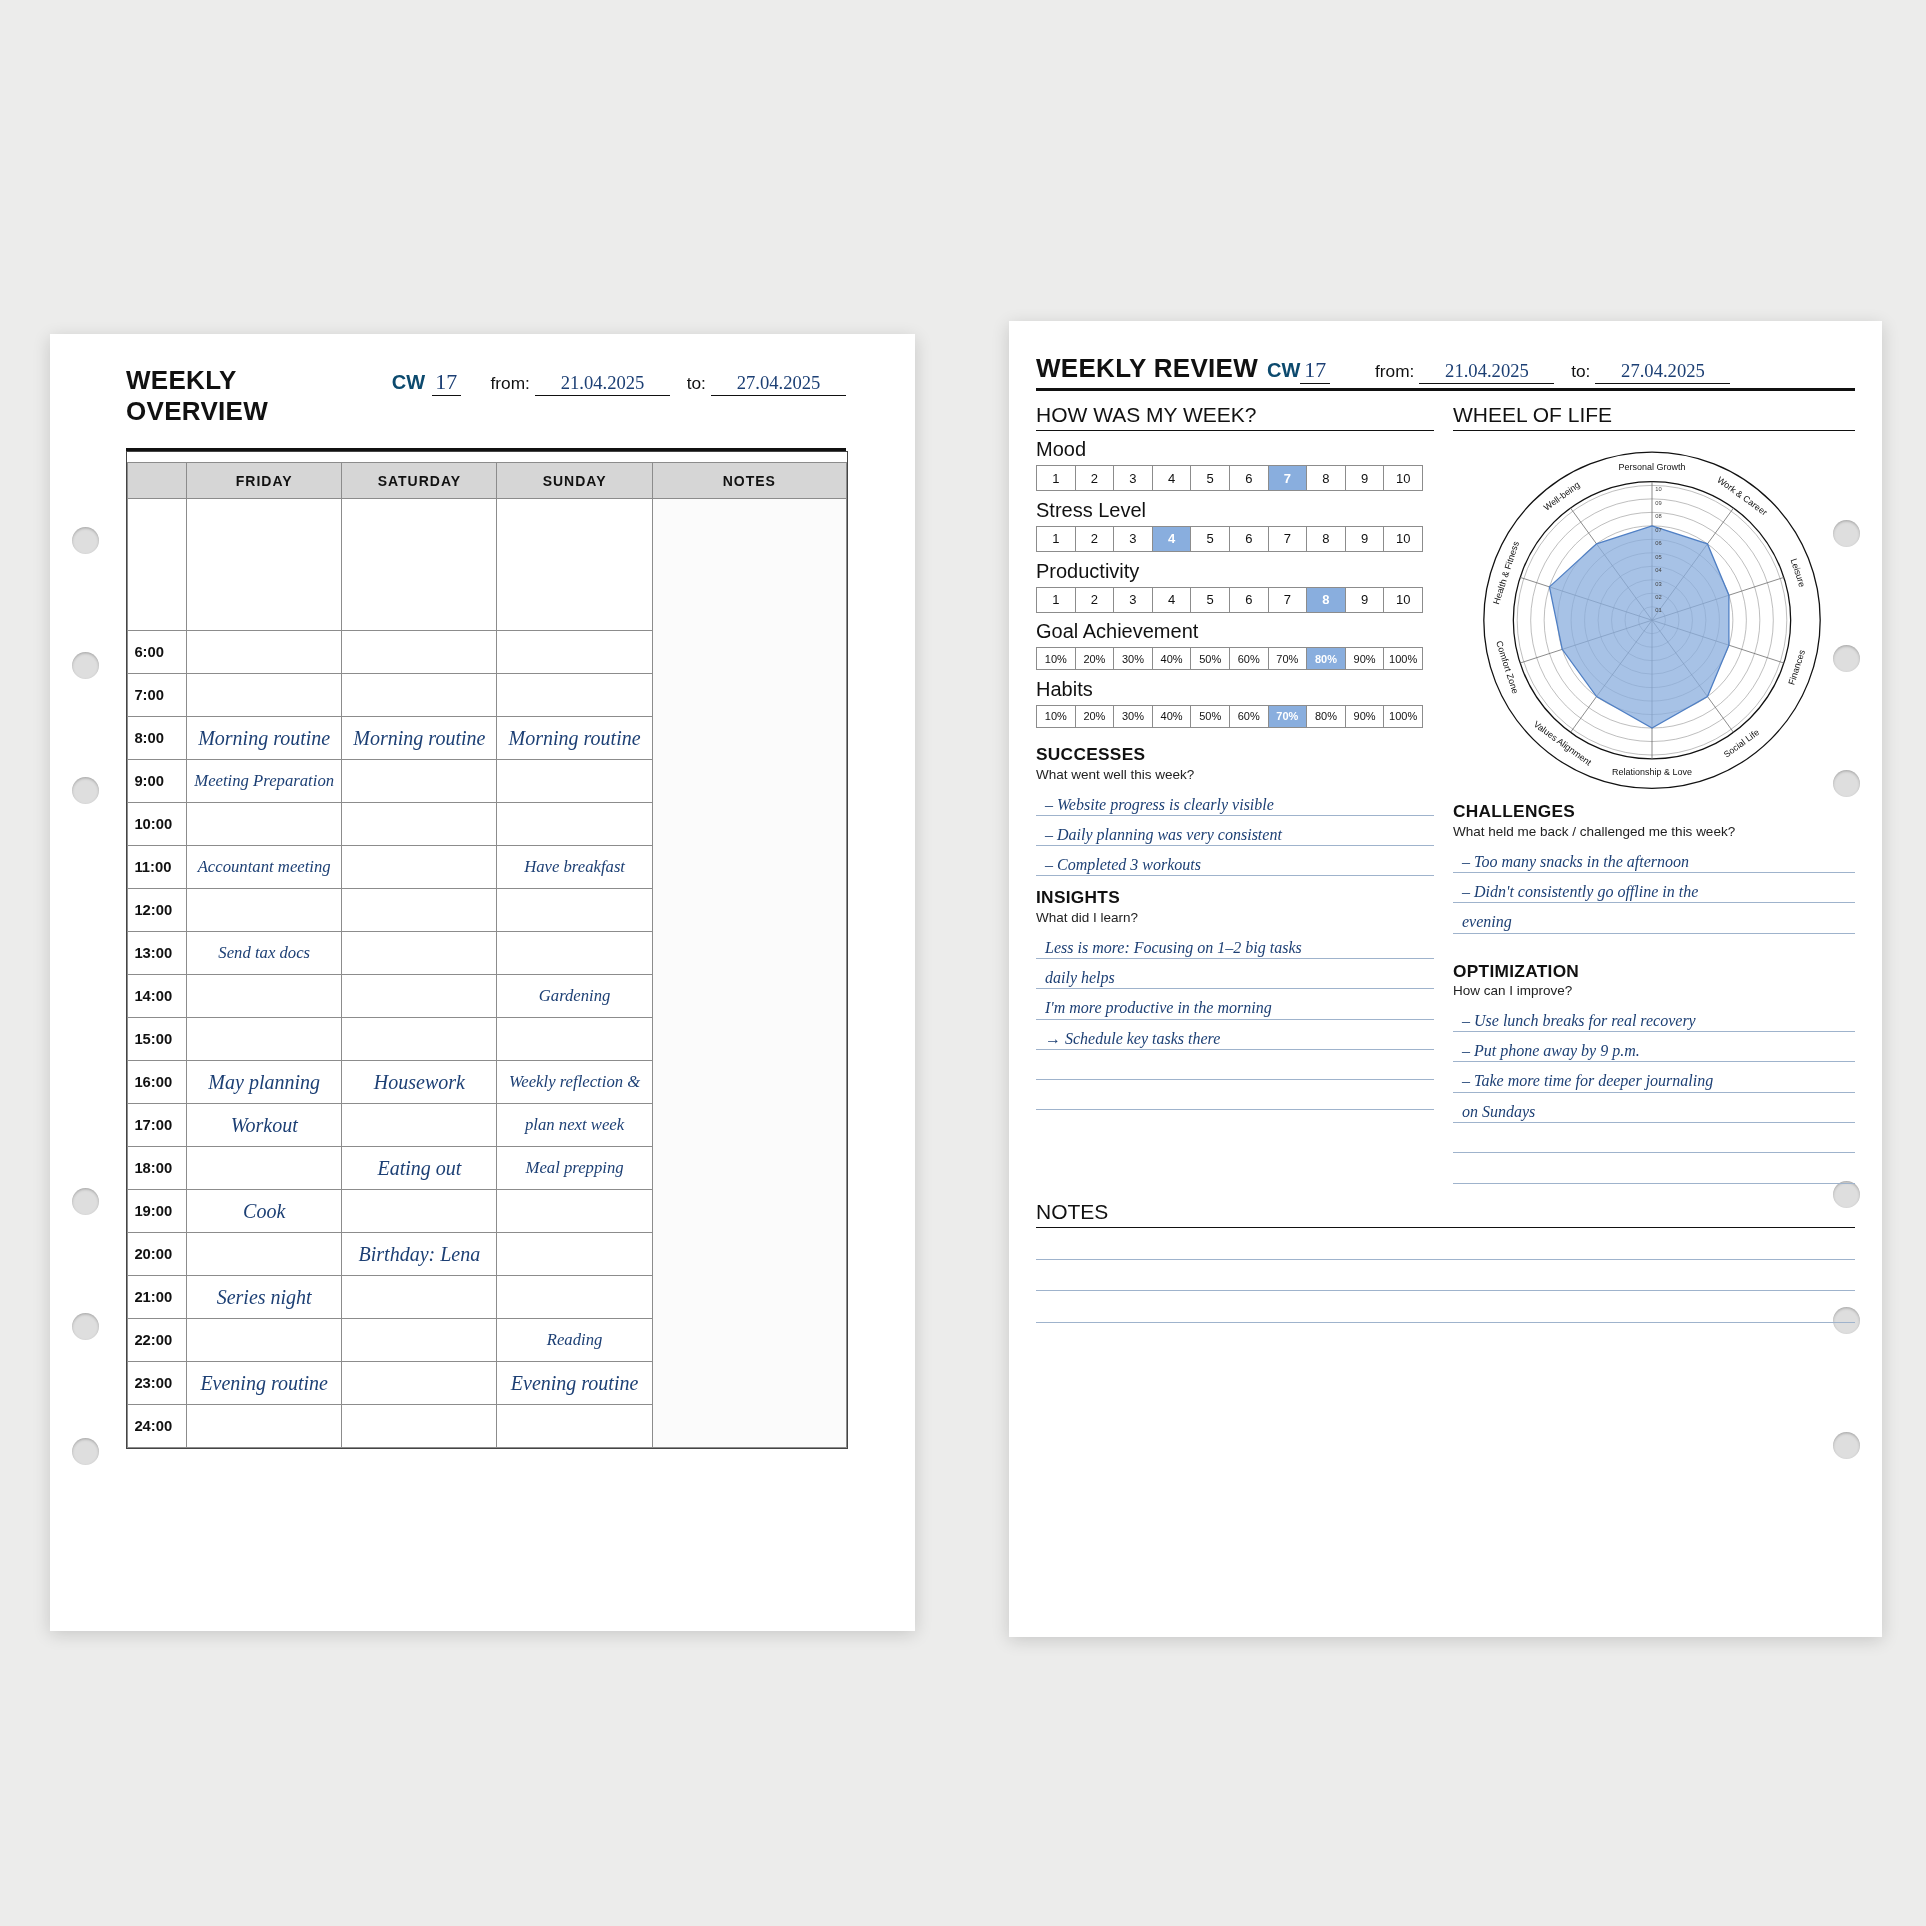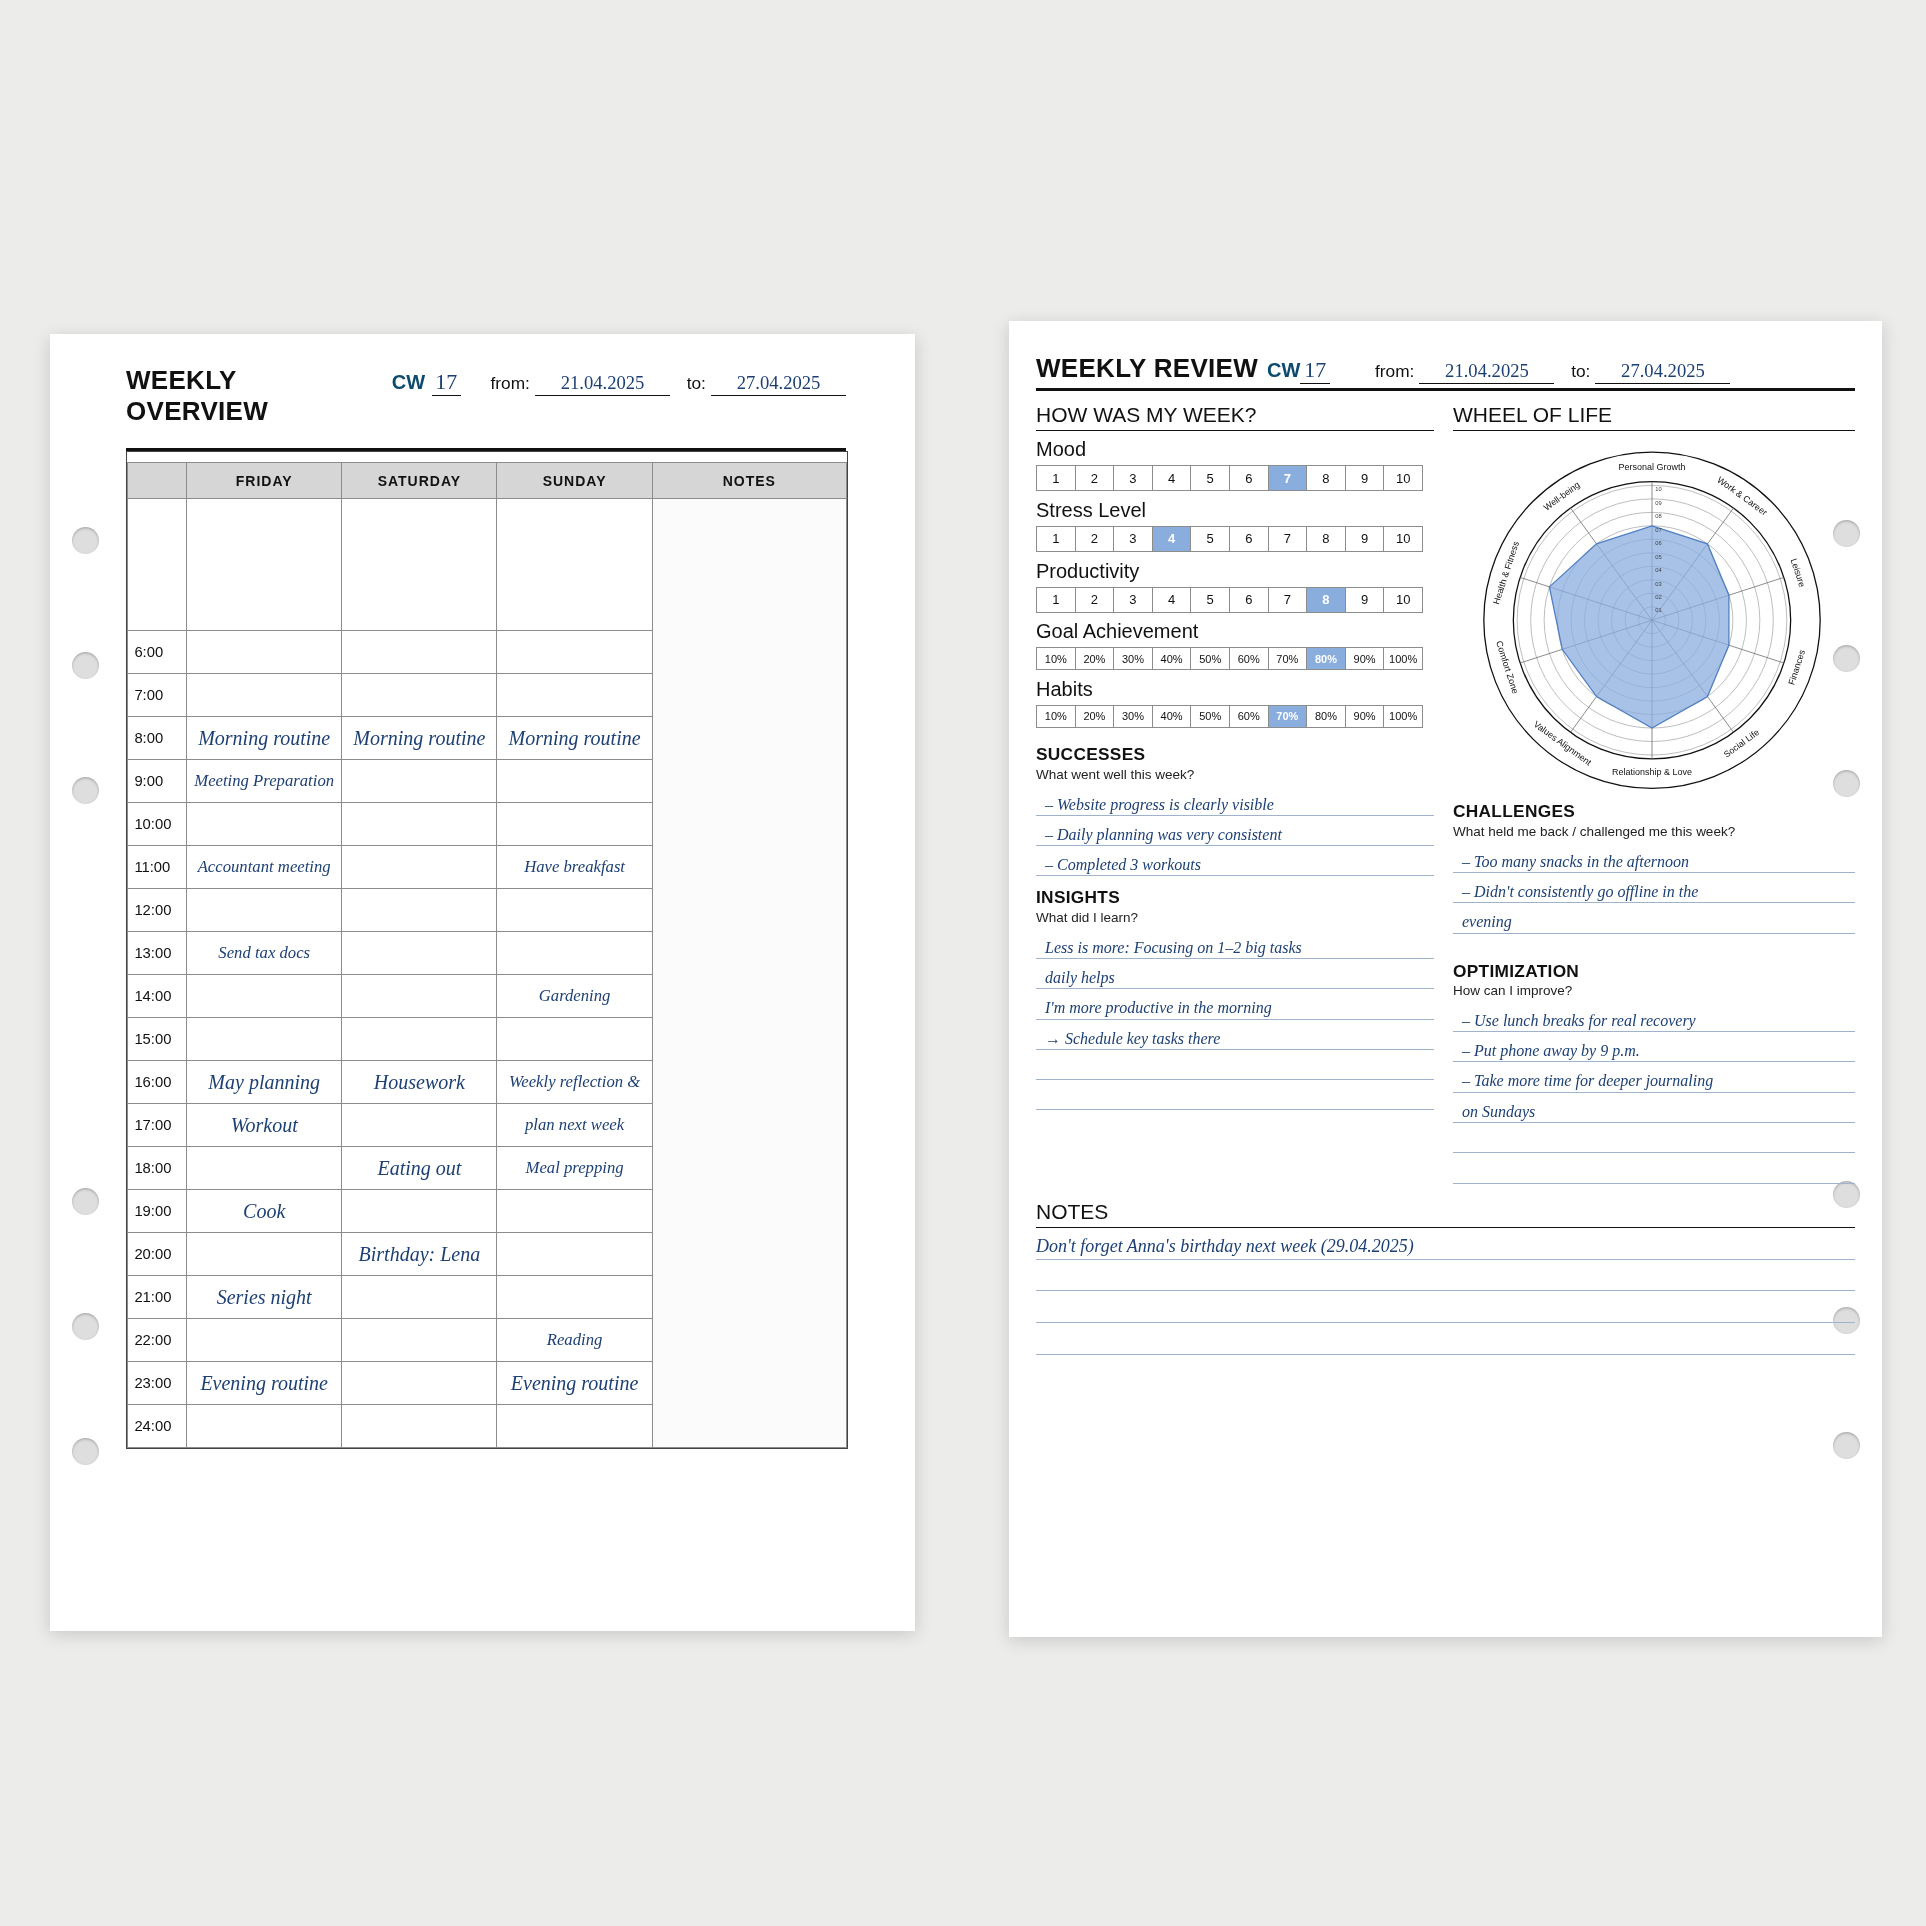--- a/index.html
+++ b/index.html
@@ -72,20 +72,21 @@
   .col-time { width: 59px; }
   .col-day  { width: 155px; }
   .col-notes{ width: 194px; }
   td.timecell {
     font-size: 14.8px;
     color: #111;
     text-align: left;
     padding-left: 6.4px;
     height: 40px;
     font-family: "Liberation Sans", sans-serif;
+    font-weight: bold;
   }
   td.evt {
     text-align: center;
     vertical-align: middle;
     padding: 1.3px 3.9px;
   }
   td.evt span {
     color: #1c3f74;
     font-style: italic;
     font-family: "Liberation Serif", serif;
@@ -618,21 +619,20 @@
                 <div class="line">on Sundays</div>
                 <div class="line empty"></div>
                 <div class="line empty"></div>
               </div>
           </div>
         </div>
       </div>
 
       <div class="notes-head">NOTES</div>
       <div id="notes-host">
-          <div class="note-line">Don't forget Anna's birthday next week (29.04.2025)</div>
           <div class="note-line"></div>
           <div class="note-line"></div>
           <div class="note-line"></div>
         </div>
     </div>
   </div>
 </div>
 
 
 </body></html>

